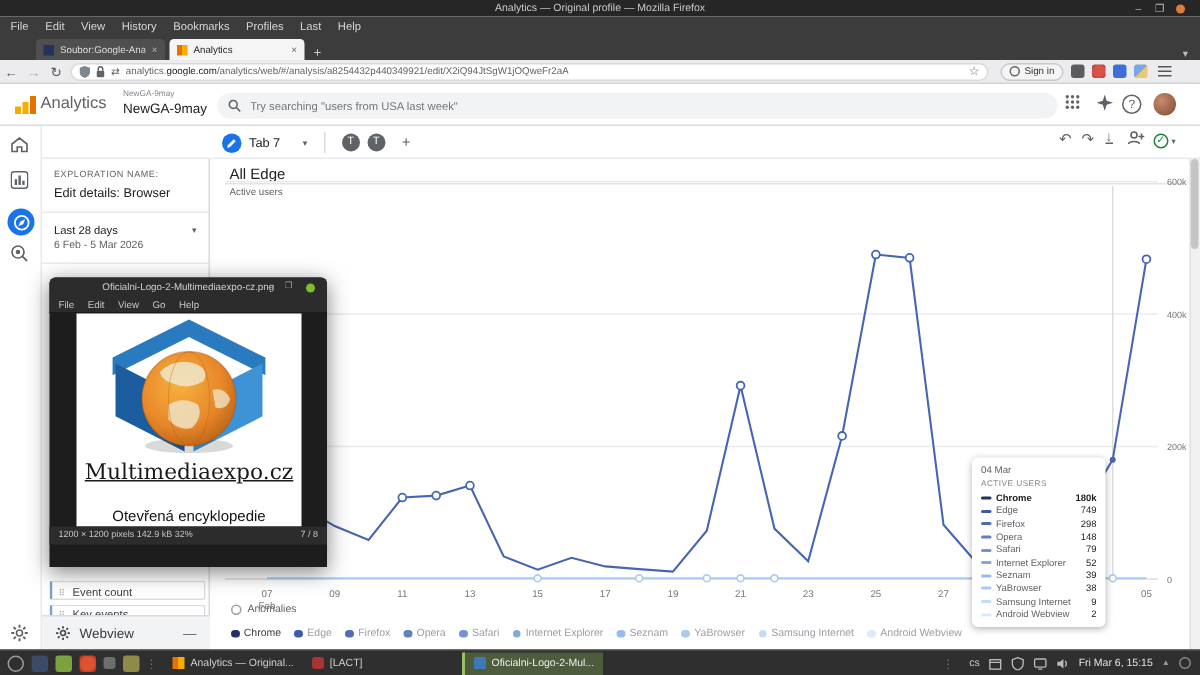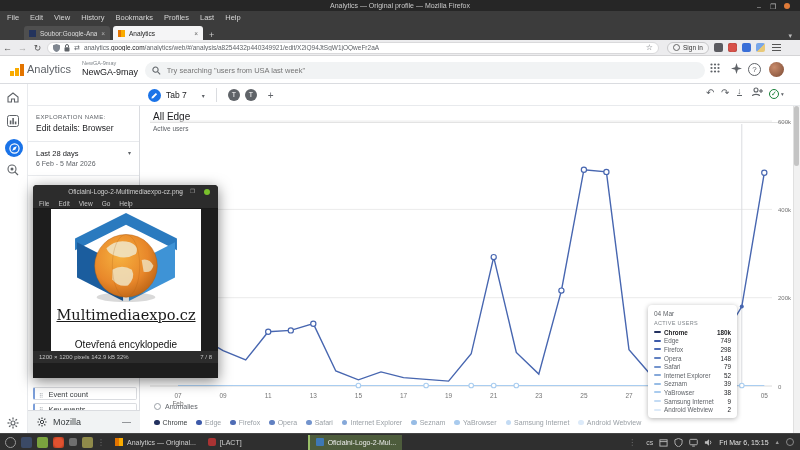--- a/index.html
+++ b/index.html
@@ -311,21 +311,21 @@
           <line x1="6" y1="0.5" x2="6" y2="2.3"></line>
           <line x1="6" y1="9.7" x2="6" y2="11.5"></line>
           <line x1="0.5" y1="6" x2="2.3" y2="6"></line>
           <line x1="9.7" y1="6" x2="11.5" y2="6"></line>
           <line x1="2" y1="2" x2="3.3" y2="3.3"></line>
           <line x1="8.7" y1="8.7" x2="10" y2="10"></line>
           <line x1="2" y1="10" x2="3.3" y2="8.7"></line>
           <line x1="8.7" y1="3.3" x2="10" y2="2"></line>
         </g>
       </svg>
-    <span>Mozilla</span>
+    <span>Webview</span>
     <span style="margin-left:auto; color:#5f6368;">—</span>
   </div>
 
   <div class="abs main">
     <div class="abs chart-title">All Edge</div>
     <div class="abs title-rule"></div>
     <div class="abs chart-sub">Active users</div>
     <svg id="chart-svg" class="abs" style="left:0; top:0;" width="655" height="327" viewBox="0 0 655 327">
         <line x1="10" y1="15.1" x2="632" y2="15.1" stroke="#ebebeb" stroke-width="1"></line>
         <text x="638" y="17.6" class="ytick">600k</text>

